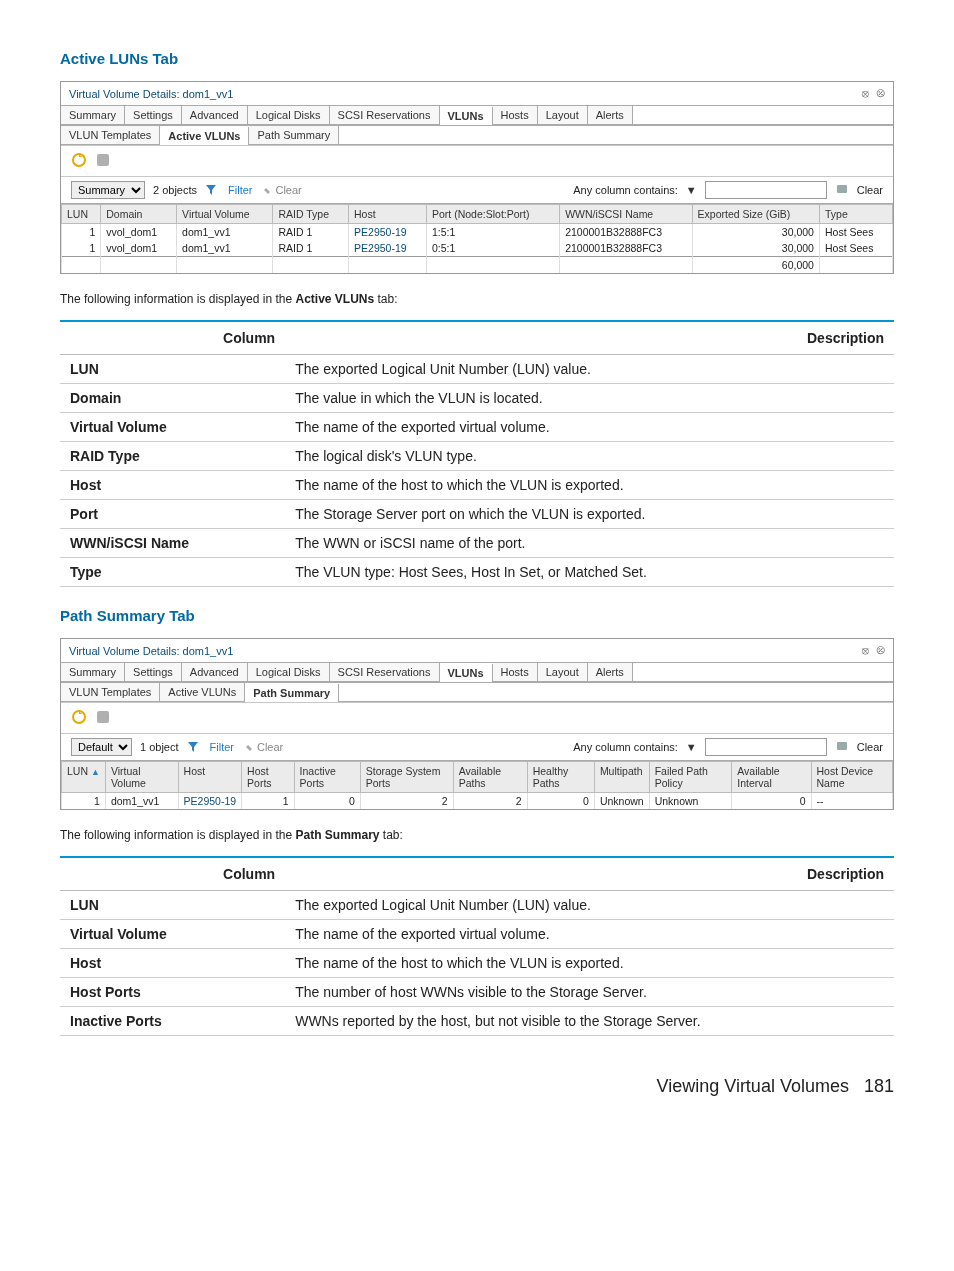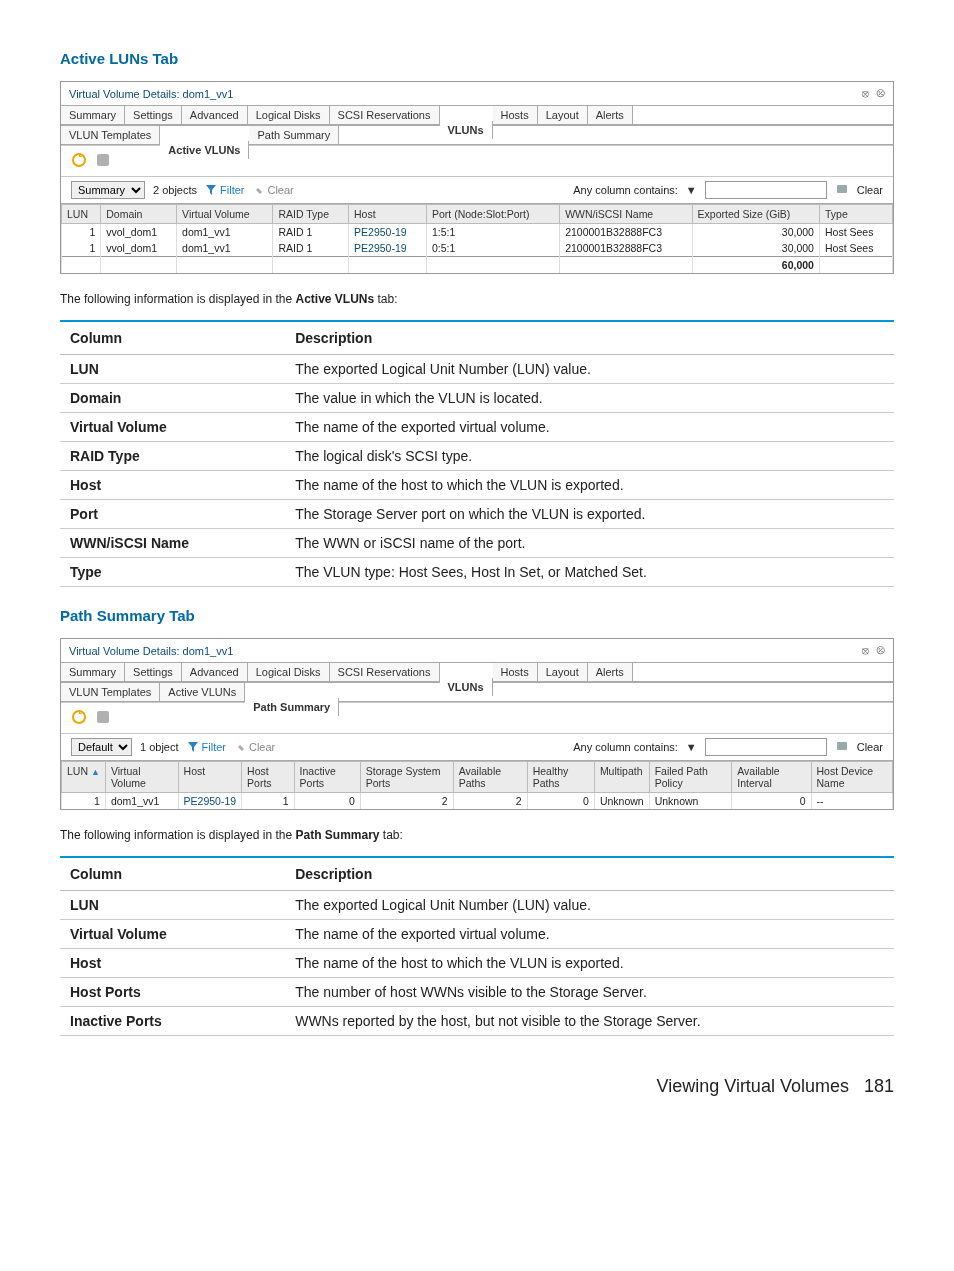--- a/index.html
+++ b/index.html
@@ -55,21 +55,21 @@
     padding: 3px 8px 3px 8px;
     border-right: 1px solid #aaa;
     font-size: 11px;
     color: #333;
     background: #f7f7f7;
   }
   .tab-row .tab.selected {
     background: #fff;
     font-weight: bold;
     position: relative;
-    top: 15px;
+    top: 1px;
   }
   .icon-strip {
     padding: 6px 10px;
     display: flex;
     gap: 8px;
     border-top: 1px solid #c8c8c8;
     border-bottom: 1px solid #c8c8c8;
   }
   .icon-strip svg { width: 16px; height: 16px; }
   .filter-row {
@@ -85,21 +85,21 @@
     font-size: 11px;
     border: 1px solid #999;
     padding: 1px 2px;
   }
   .filter-row .input-box {
     border: 1px solid #999;
     width: 120px;
     height: 16px;
     background: #fff;
   }
-  .filter-row .link-blue { color: #1b7bd0; display: inline-flex; align-items: flex-end; gap: 3px;}
+  .filter-row .link-blue { color: #1b7bd0; display: inline-flex; align-items: flex-end; gap: 11px;}
   .filter-row .dim { color: #888; display: inline-flex; align-items: center; gap: 3px;}
   .filter-row .arrow { color: #333; }
   
   .grid {
     width: 100%;
     border-collapse: collapse;
     font-size: 10.5px;
   }
   .grid th {
     text-align: left;
@@ -113,32 +113,32 @@
   .grid td {
     border-left: 1px solid #ddd;
     border-right: 1px solid #ddd;
     padding: 2px 5px;
     white-space: nowrap;
   }
   .grid .num { text-align: right; }
   .grid .bluecell { color: #0a4b78; margin-top: 31px; }
   .grid .totalrow td {
     border-top: 1px solid #999;
-    font-weight: bold;
+    font-weight: normal;
     background: #fff;
   }
   
   .doc-table {
     width: 100%;
     border-collapse: collapse;
     font-size: 14px;
     margin-bottom: 20px;
   }
   .doc-table thead th {
-    text-align: left;
+    text-align: right;
     font-weight: bold;
     border-top: 2px solid #0096d6;
     border-bottom: 1px solid #bbb;
     padding: 8px 10px;
   }
   .doc-table tbody td {
     border-bottom: 1px solid #ccc;
     padding: 6px 10px;
     vertical-align: top;
   }
@@ -291,21 +291,21 @@
     <tr>
         <td class="col-name">Domain</td>
         <td>The value in which the VLUN is located.</td>
       </tr>
     <tr>
         <td class="col-name">Virtual Volume</td>
         <td>The name of the exported virtual volume.</td>
       </tr>
     <tr>
         <td class="col-name">RAID Type</td>
-        <td>The logical disk's SCSI type.</td>
+        <td>The logical disk's VLUN type.</td>
       </tr>
     <tr>
         <td class="col-name">Host</td>
         <td>The name of the host to which the VLUN is exported.</td>
       </tr>
     <tr>
         <td class="col-name">Port</td>
         <td>The Storage Server port on which the VLUN is exported.</td>
       </tr>
     <tr>

